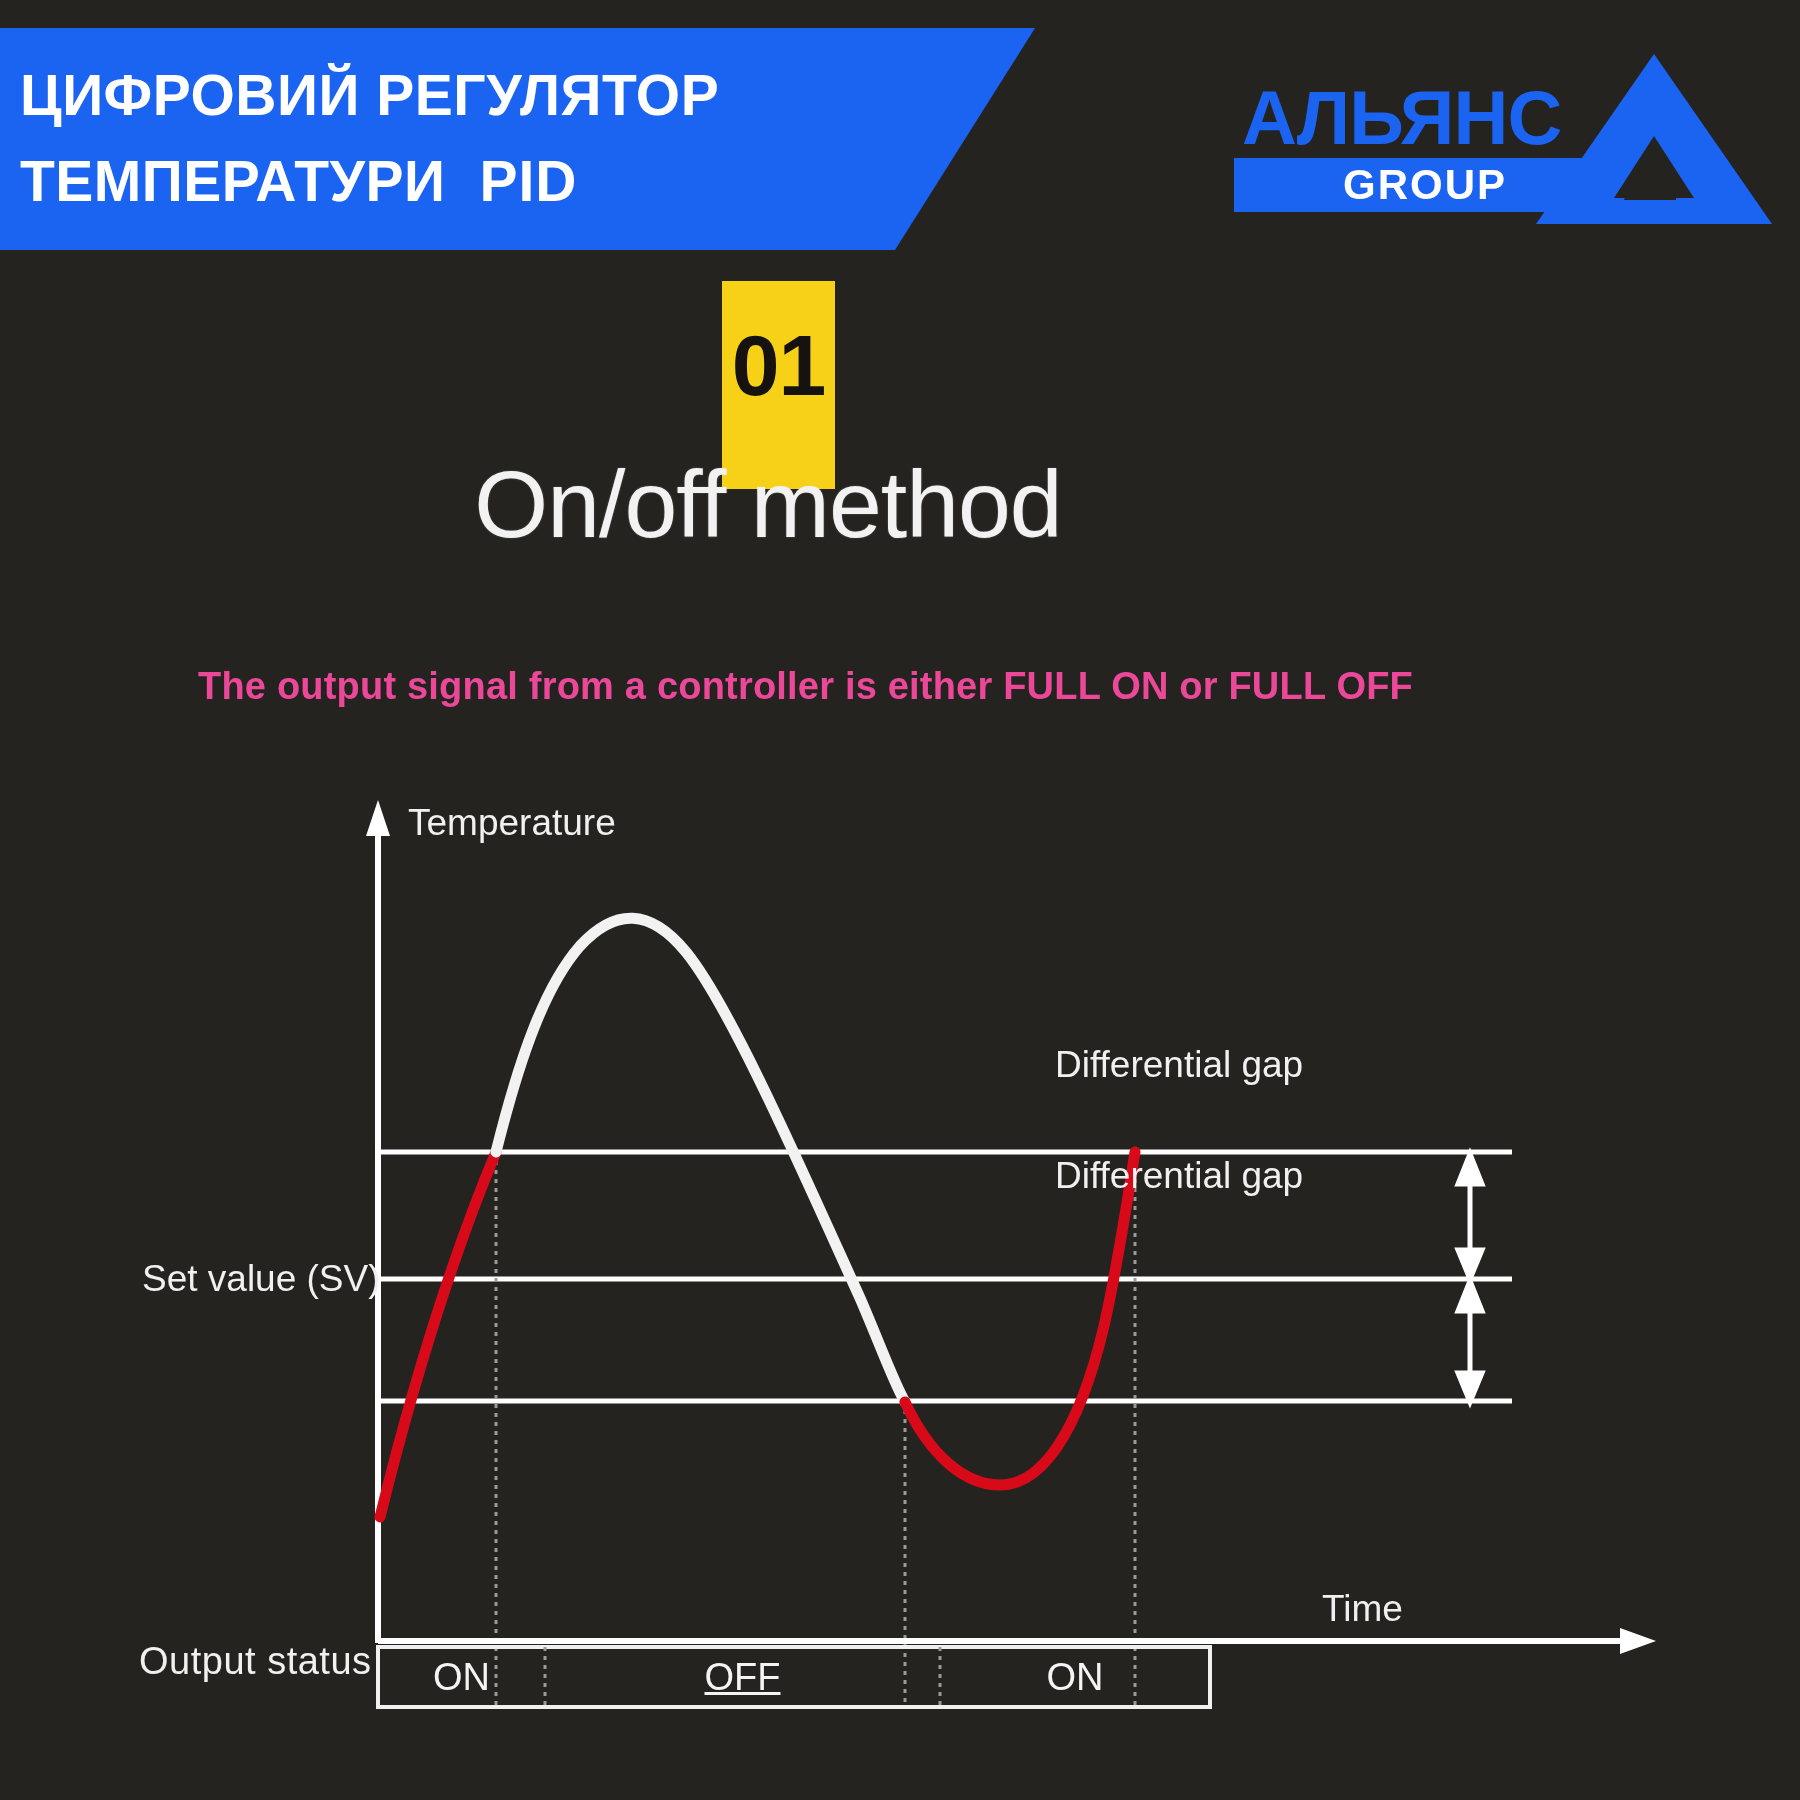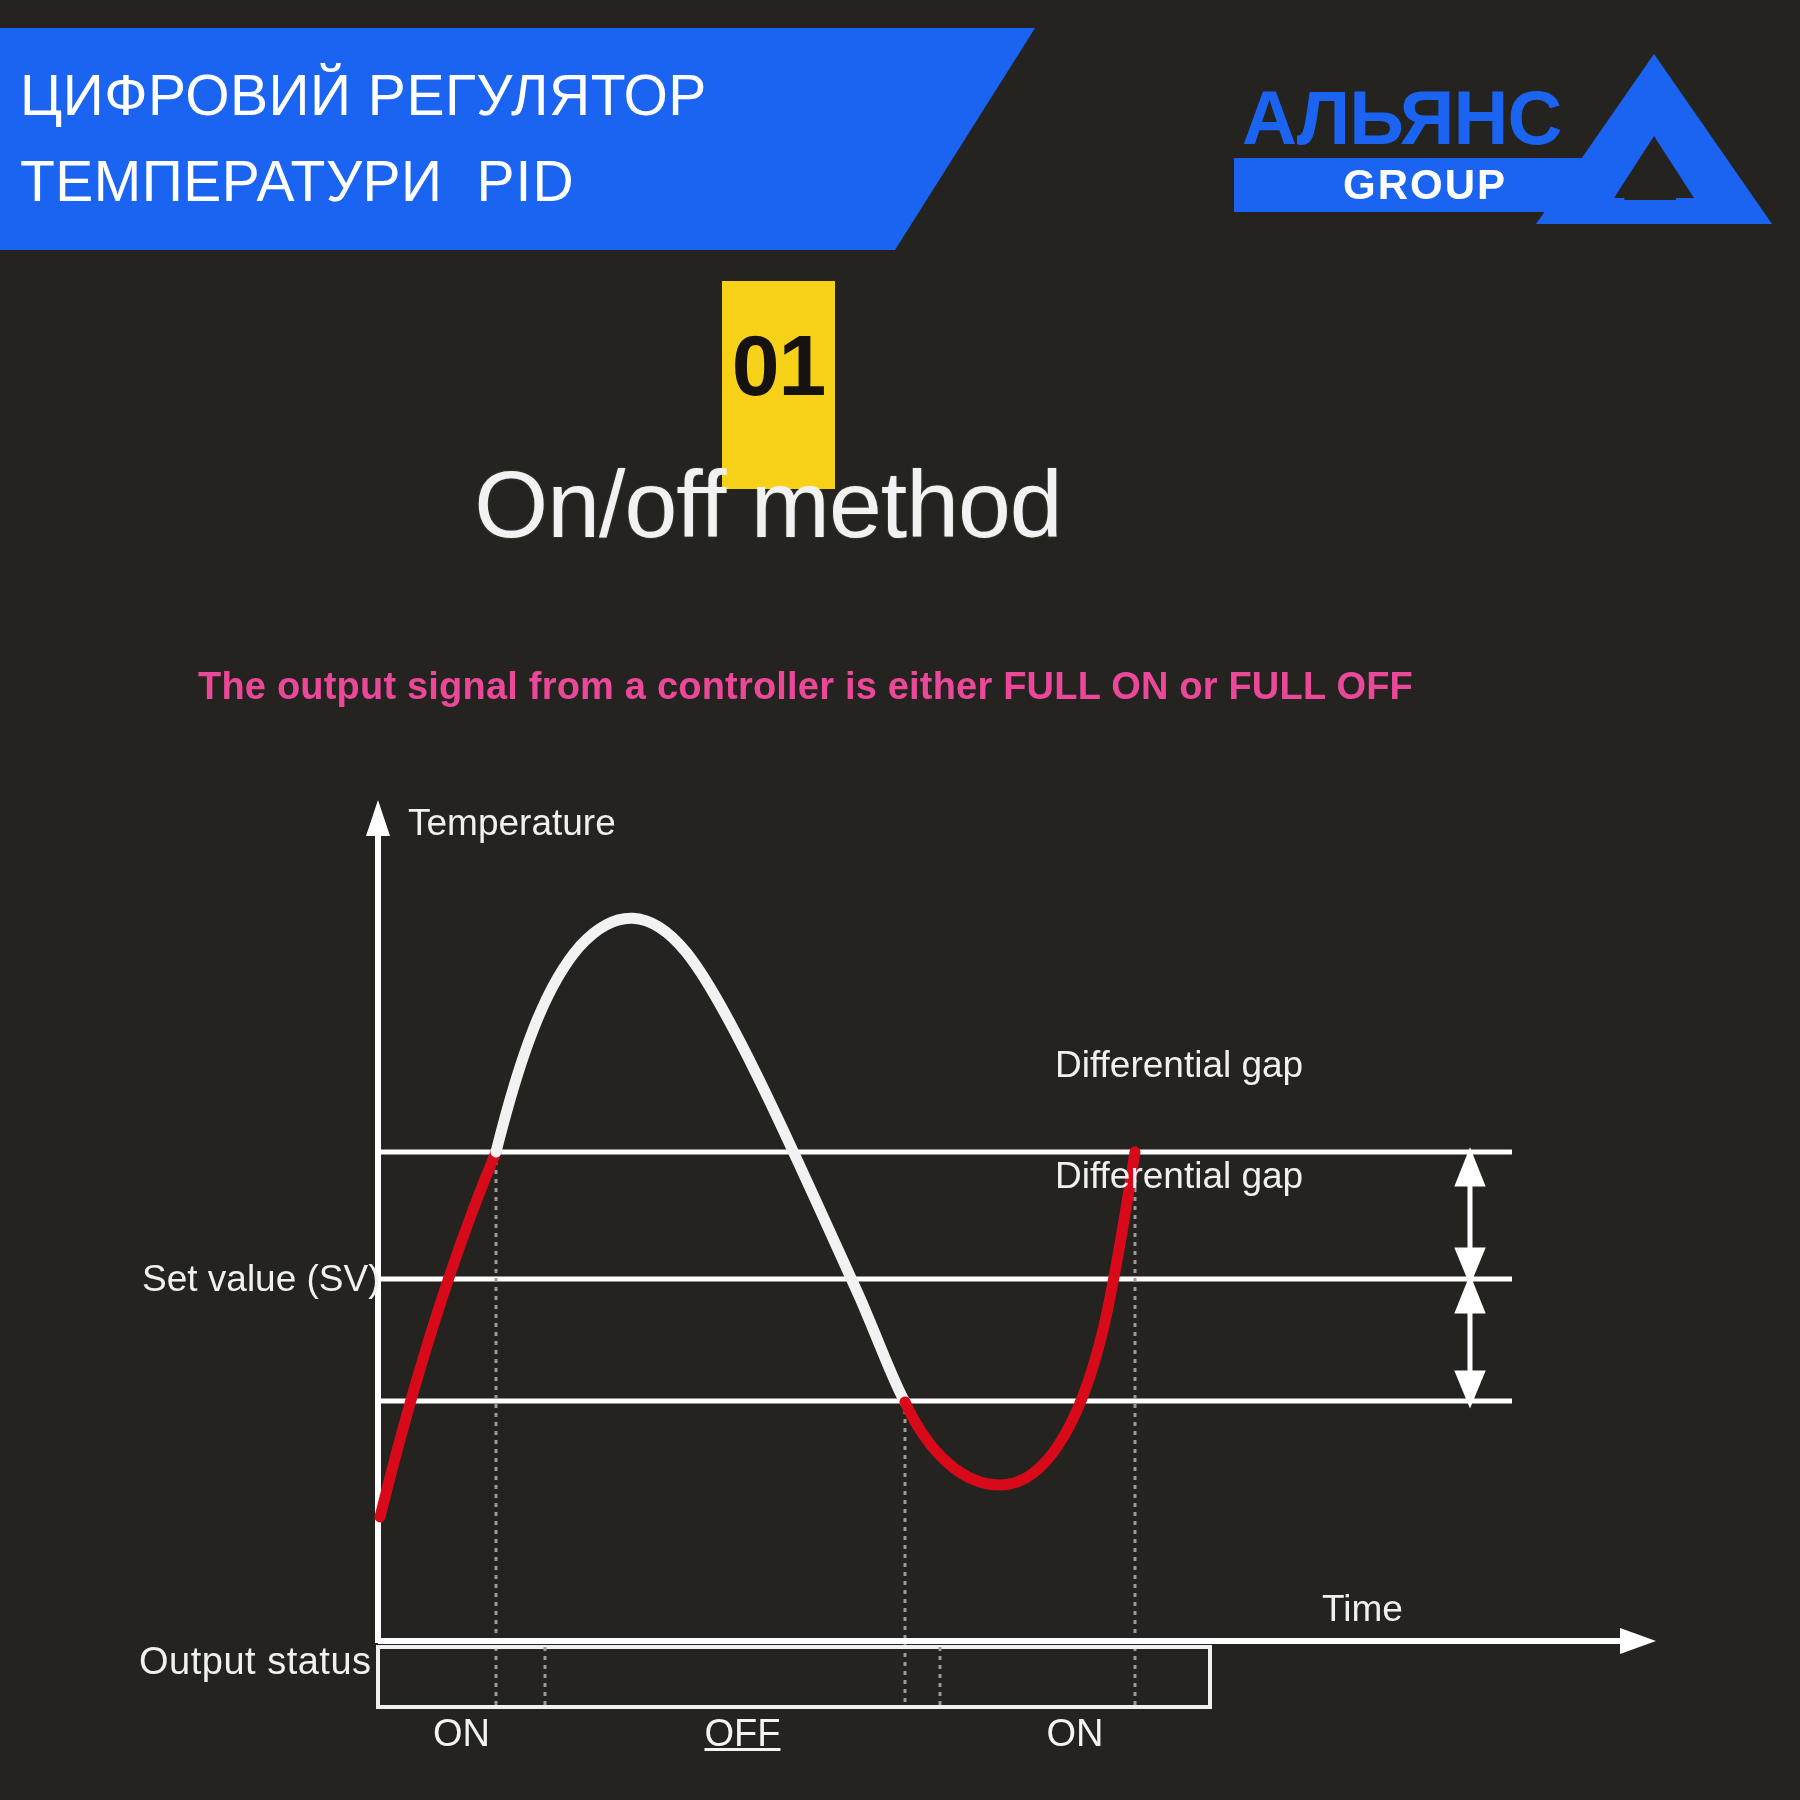--- a/index.html
+++ b/index.html
@@ -15,21 +15,21 @@
   
   .banner{
     position:absolute;left:0;top:28px;width:1035px;height:222px;
     background:#1b64f2;
     clip-path:polygon(0 0, 1035px 0, 895px 222px, 0 222px);
     z-index:3;
   }
   .banner-text{
     position:absolute;left:20px;top:52px;width:900px;
     color:#ffffff;
-    font-weight:normal;
+    font-weight:bold;
     font-size:57px;
     line-height:86px;
     letter-spacing:0.5px;
     z-index:4;
     font-family:"Liberation Sans",sans-serif;
   }
   .banner-line2{display:block;}
   .banner-line2 .pid{padding-left:34px;letter-spacing:1px;}
 
   
@@ -84,21 +84,21 @@
   .lbl-temperature{left:408px;top:766px;}
   .lbl-measured{left:660px;top:886px;}
   .lbl-sv{left:142px;top:1222px;}
   .lbl-gap1{left:1055px;top:1008px;}
   .lbl-gap2{left:1055px;top:1119px;}
   .lbl-time{left:1322px;top:1552px;}
   .lbl-outstatus{left:139px;top:1604px;font-size:38px;letter-spacing:.5px;}
 
   .statuscell{
     position:absolute;color:#f4f4f4;font-size:38px;line-height:58px;
-    text-align:center;top:1668px;
+    text-align:center;top:1612px;
   }
   .sc1{left:378px;width:167px;}
   .sc2{left:545px;width:395px;text-decoration:underline;}
   .sc3{left:940px;width:270px;}
 </style>
 </head>
 <body>
 
 <div class="root">
 

